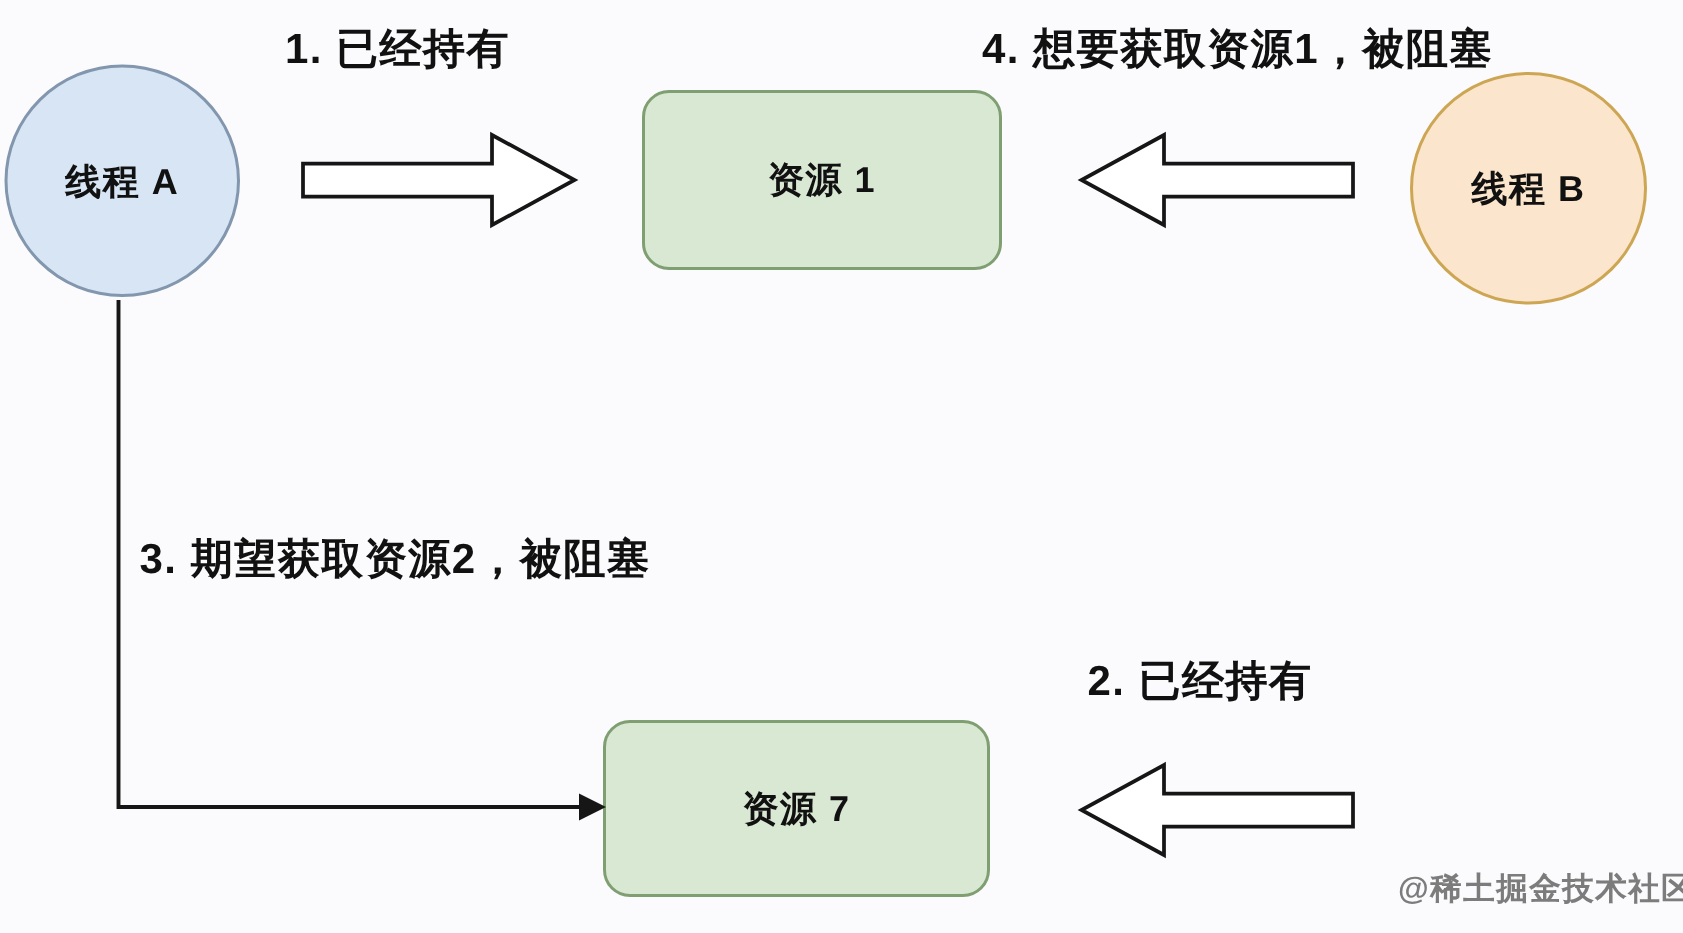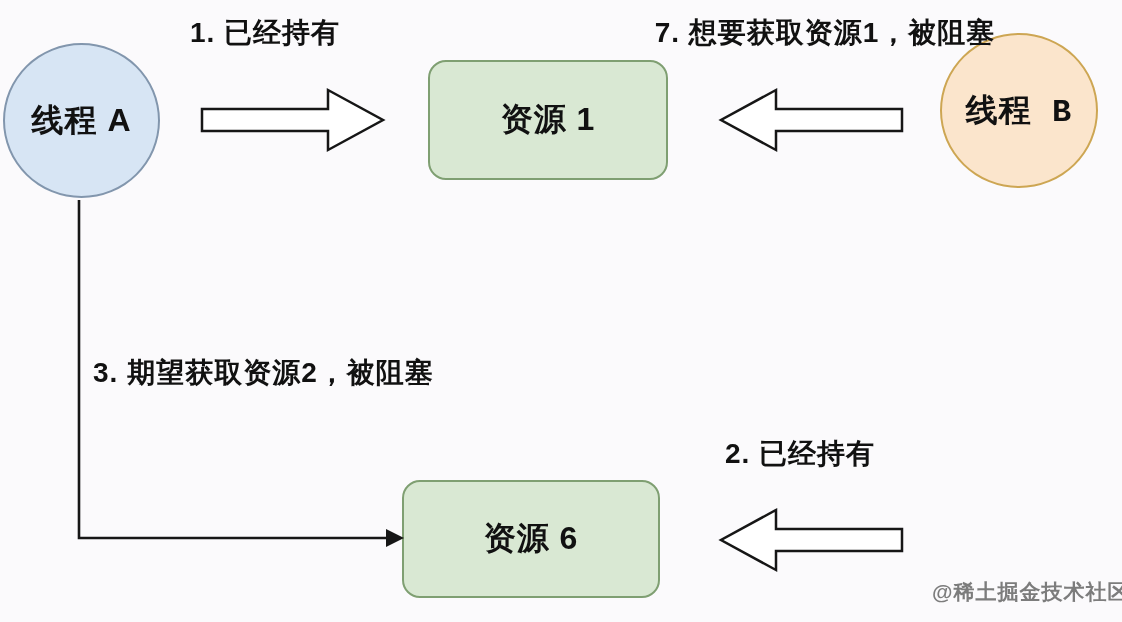--- a/index.html
+++ b/index.html
@@ -7,33 +7,33 @@
   .canvas {
     position: relative;
     width: 1122px;
     height: 622px;
     overflow: hidden;
     color: #111;
   }
   .node { position: absolute; display: flex; align-items: center; justify-content: center; box-sizing: border-box; }
   .circle { border-radius: 50%; border: 2px solid #888; }
   .box { border-radius: 18px; border: 2px solid #888; }
-  .node-label { font-size: 32px; font-weight: 600; letter-spacing: 1px; }
+  .node-label { font-size: 24px; font-weight: 600; letter-spacing: 1px; }
   .annotation { position: absolute; font-size: 28px; font-weight: 600; letter-spacing: 1px; white-space: nowrap; margin-top: 12px; }
   .annotation.centered { text-align: center; }
   .watermark { position: absolute; font-size: 21px; font-weight: 600; color: rgba(110,110,110,0.9); letter-spacing: 1px; white-space: nowrap; }
   svg.arrow, svg.connector { position: absolute; overflow: visible; }
   .hollow-arrow-shape { fill: #ffffff; stroke: #161616; stroke-width: 2.5; stroke-linejoin: miter; }
   .connector-path { fill: none; stroke: #161616; stroke-width: 2.6; }
   .connector-head { fill: #161616; stroke: none; }
 
   
   #thread-a { left: 3px;  top: 43px;  width: 157px; height: 155px; }
   #res-1    { left: 428px; top: 60px;  width: 240px; height: 120px; }
-  #thread-b { left: 940px; top: 33px;  width: 158px; height: 155px; font-family: Liberation Mono, monospace; }
+  #thread-b { left: 940px; top: 48px;  width: 158px; height: 155px; }
   #res-2    { left: 402px; top: 480px; width: 258px; height: 118px; }
   #thread-c { left: 962px; top: 462px; width: 160px; height: 160px; }
 
   #label-step1 { left: 150px; top: 2px;  width: 230px; }
   #label-step4 { left: 628px; top: 2px;  width: 394px; }
   #label-step3 { left: 93px;  top: 342px; text-align: right; }
   #label-step2 { left: 690px; top: 423px; width: 220px; }
 
   #arrow-a-r1 { left: 200px; top: 87px; }
   #arrow-b-r1 { left: 718px; top: 87px; }
@@ -53,26 +53,26 @@
 
   <div id="res-1" class="node box" style="background: rgb(217, 232, 211); border-color: rgb(127, 159, 114);">
     <span class="node-label">资源 1</span>
   </div>
 
   <div id="thread-b" class="node circle" style="background: rgb(251, 229, 204); border-color: rgb(205, 166, 83);">
     <span class="node-label">线程 B</span>
   </div>
 
   <div id="res-2" class="node box" style="background: rgb(217, 232, 211); border-color: rgb(127, 159, 114);">
-    <span class="node-label">资源 6</span>
+    <span class="node-label">资源 7</span>
   </div>
 
 
   <div id="label-step1" class="annotation centered">1. 已经持有</div>
-  <div id="label-step4" class="annotation centered">7. 想要获取资源1，被阻塞</div>
+  <div id="label-step4" class="annotation centered">4. 想要获取资源1，被阻塞</div>
   <div id="label-step3" class="annotation">3. 期望获取资源2，被阻塞</div>
   <div id="label-step2" class="annotation centered">2. 已经持有</div>
 
   <svg id="arrow-a-r1" class="arrow" width="186" height="66" viewBox="0 0 186 66">
     <polygon class="hollow-arrow-shape" points="2,22 128,22 128,3 183,33 128,63 128,44 2,44"></polygon>
   </svg>
 
   <svg id="arrow-b-r1" class="arrow" width="186" height="66" viewBox="0 0 186 66">
     <polygon class="hollow-arrow-shape" points="184,22 58,22 58,3 3,33 58,63 58,44 184,44"></polygon>
   </svg>

